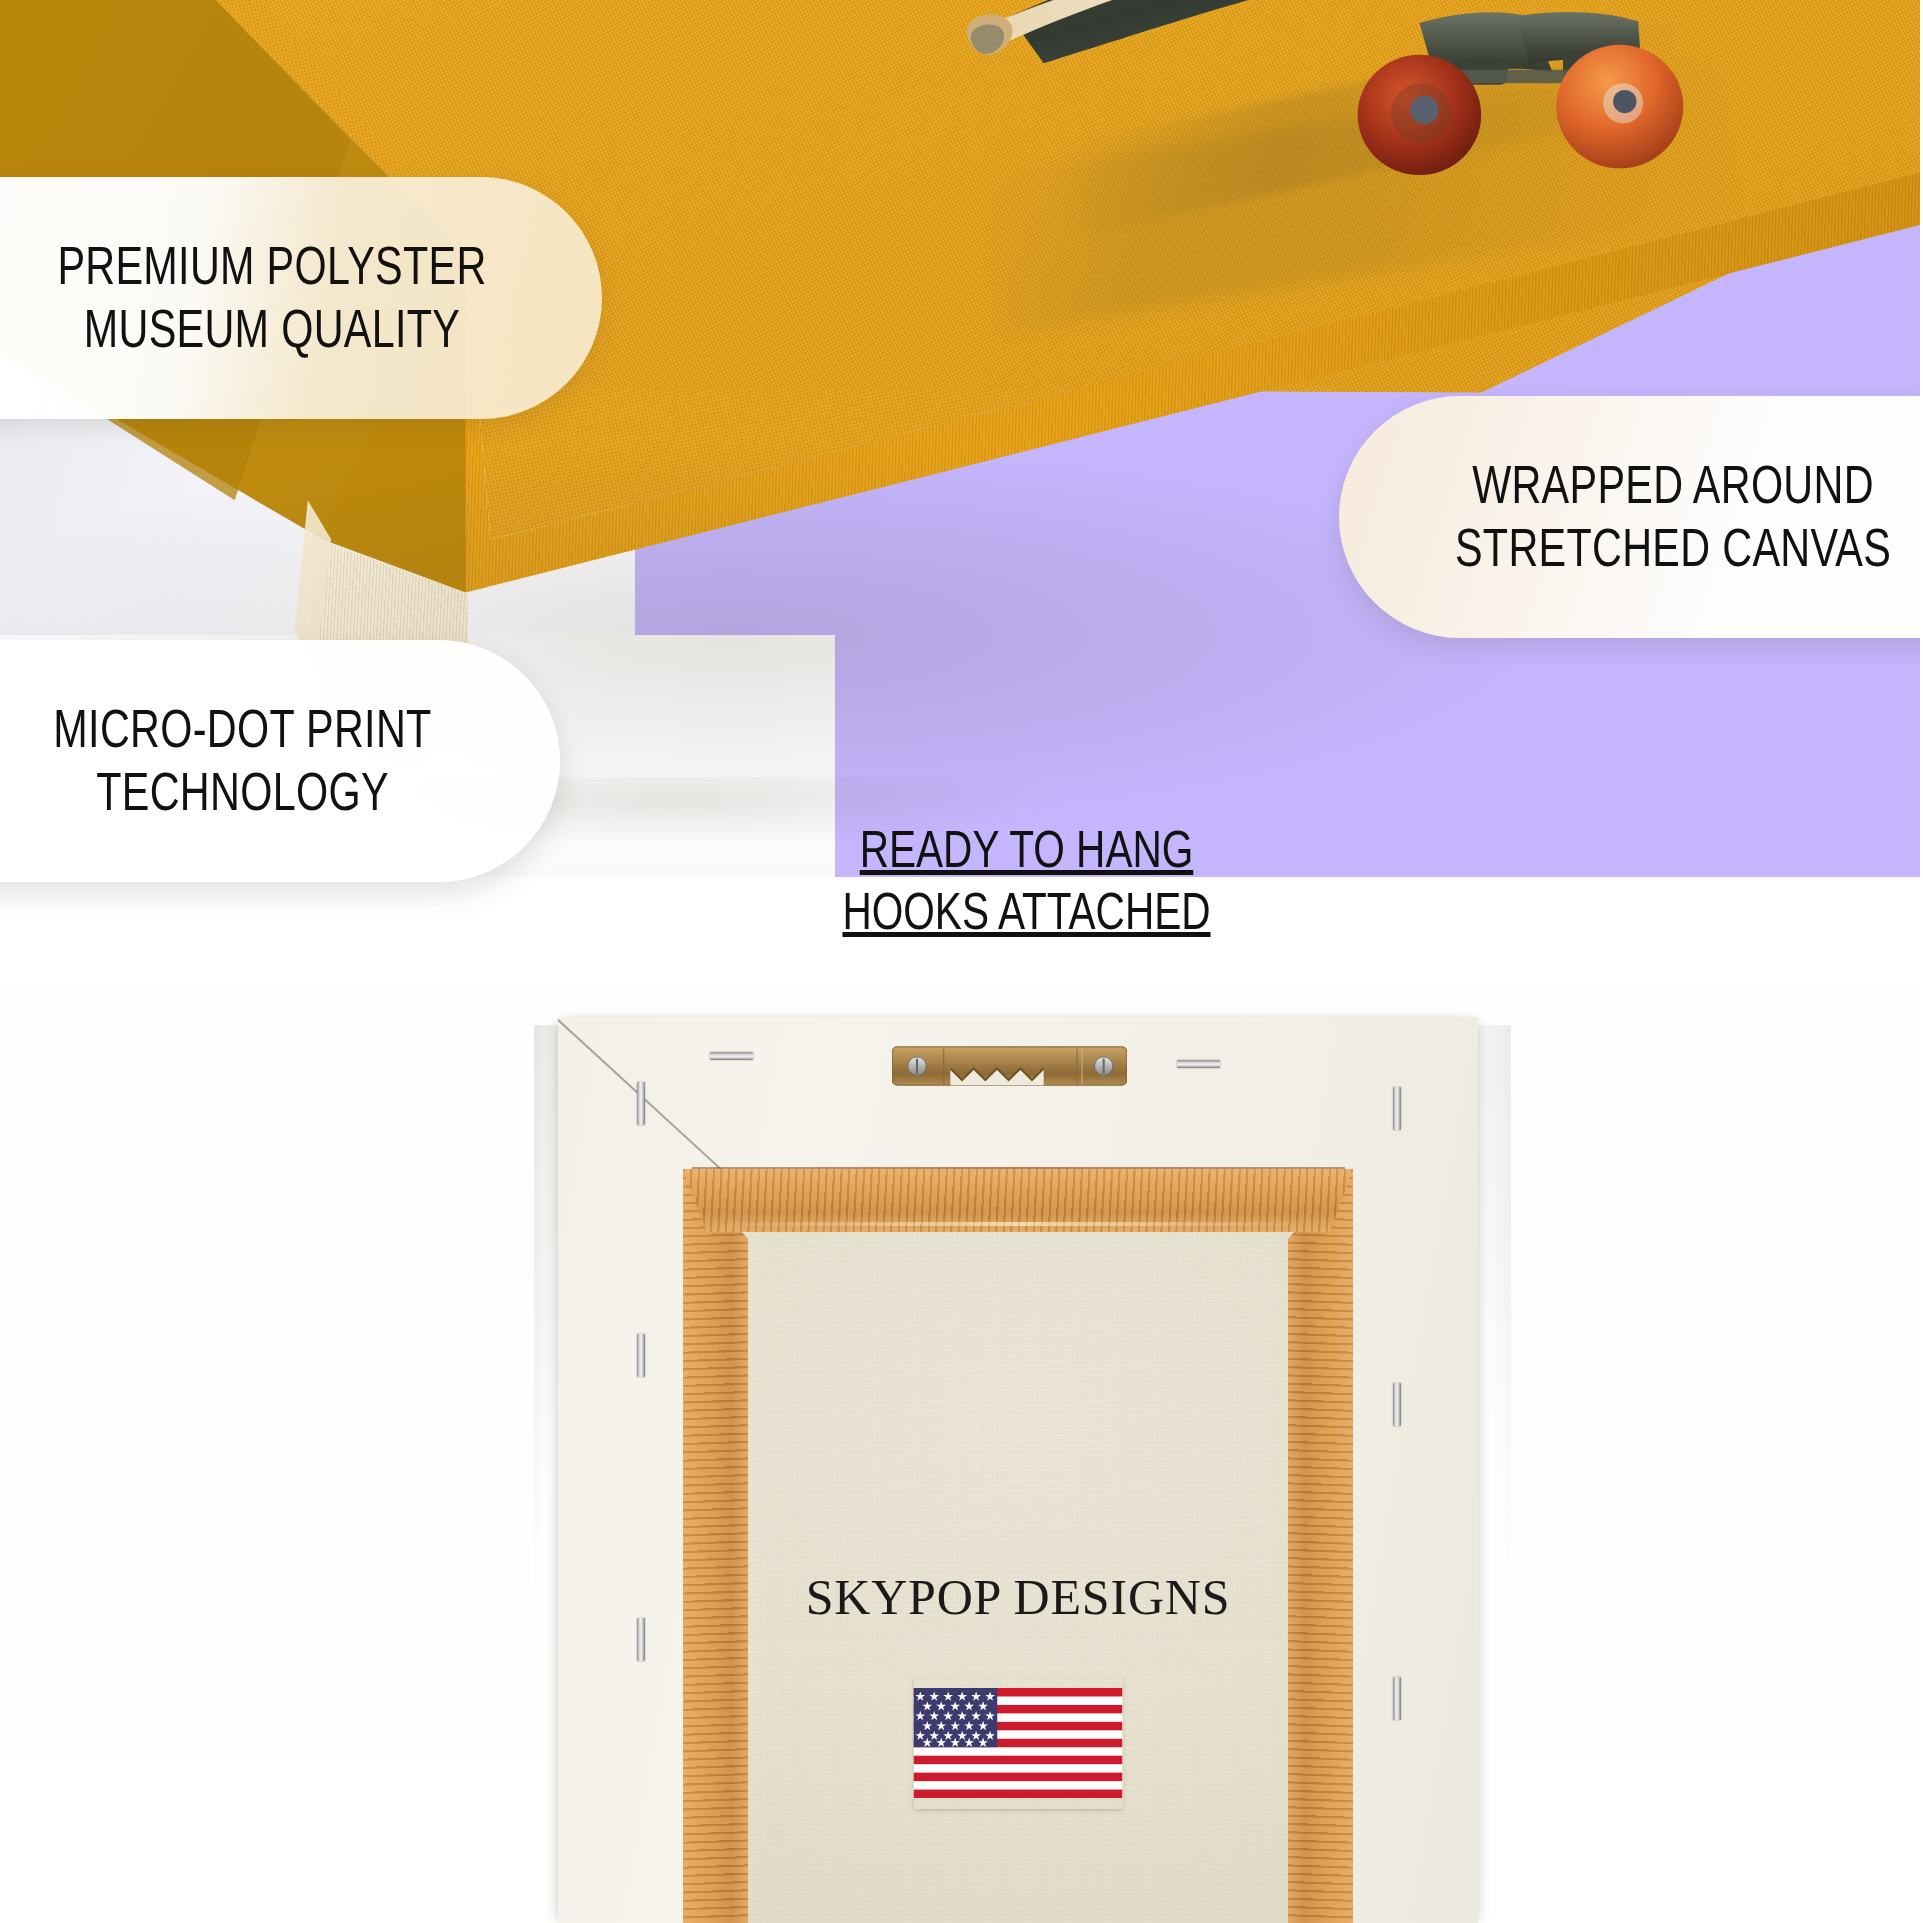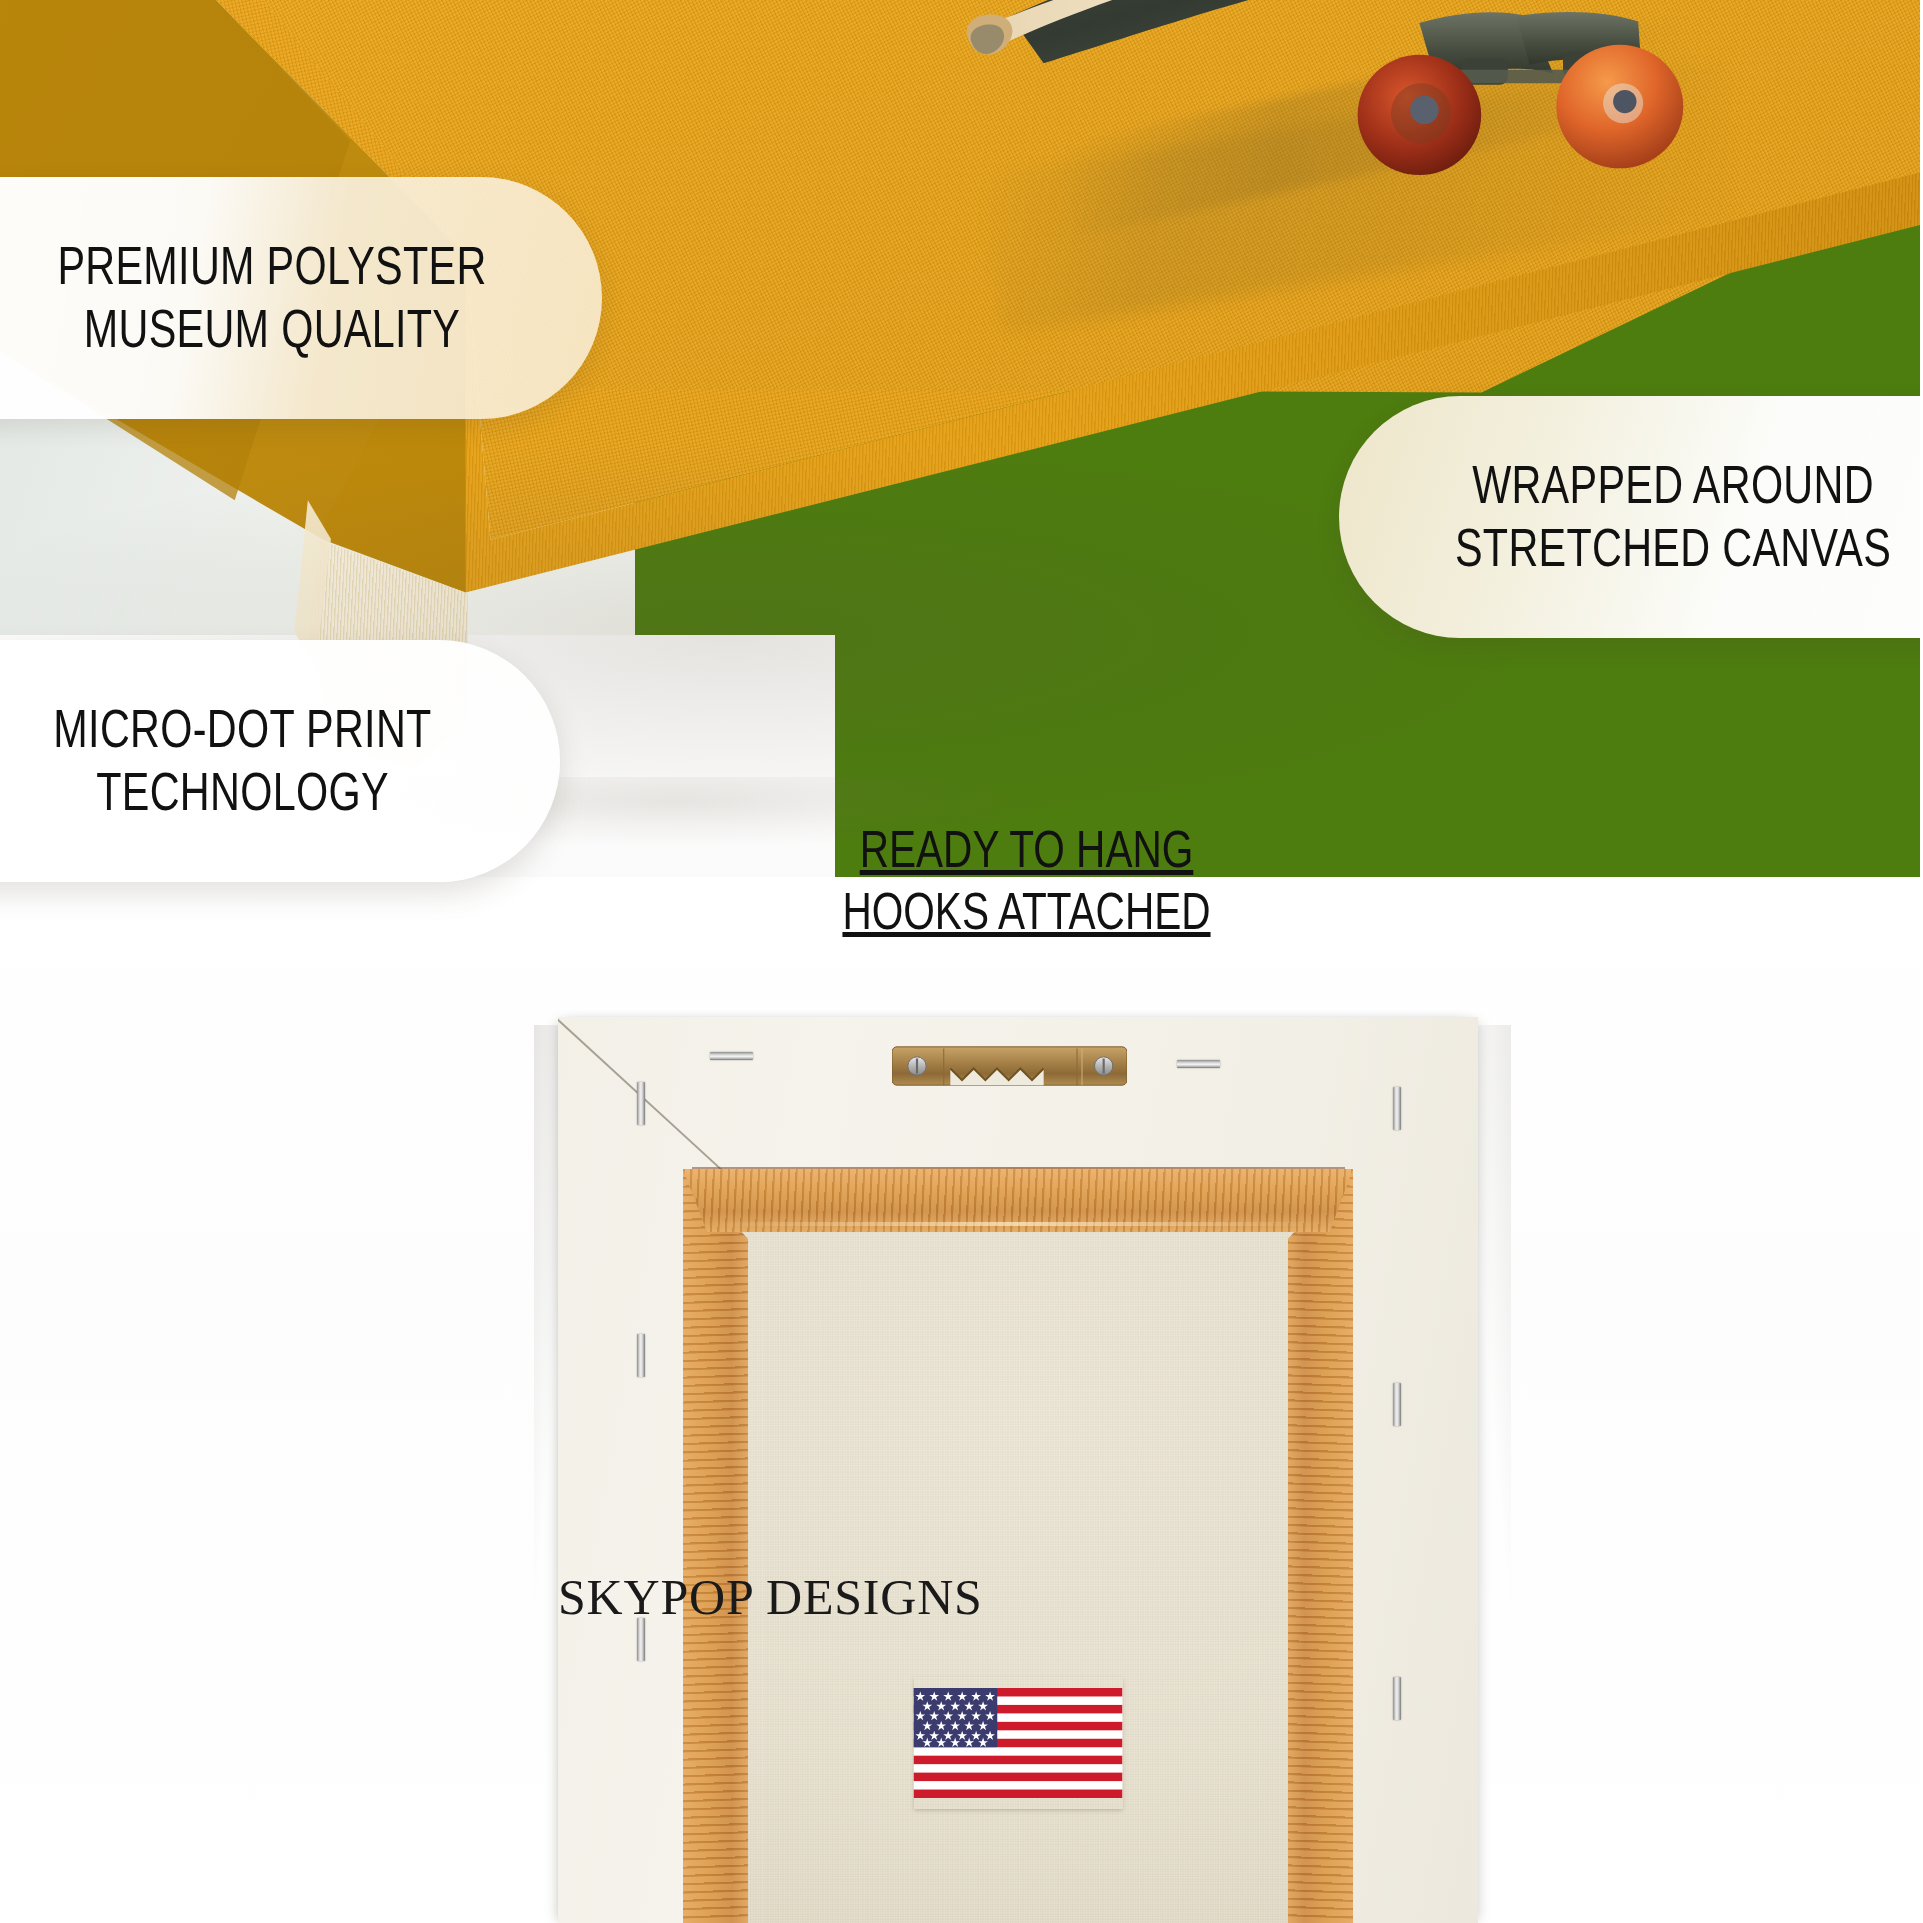--- a/index.html
+++ b/index.html
@@ -3,21 +3,21 @@
 <meta charset="utf-8">
 <title>Canvas Product Infographic</title>
 <style>
   html,body{margin:0;padding:0;}
   body{
     width:1924px;height:1924px;overflow:hidden;
     background:#ffffff;
     font-family:"Liberation Sans", sans-serif;
     -webkit-font-smoothing:antialiased;
   }
-  .stage{position:relative;width:1920px;height:1924px;background:#4d7c0f;overflow:hidden;}
+  .stage{position:relative;width:1920px;height:1924px;background:#c4b5fd;overflow:hidden;}
 
   
   .bg-grad-left{
     position:absolute;left:0;top:0;width:635px;height:751px;
     background:linear-gradient(105deg,#e9ecef 0%, #f4f5f7 38%, #ffffff 72%);
     opacity:.95;
   }
   .bg-grad-mid{
     position:absolute;left:0;top:635px;width:835px;height:434px;
     background:linear-gradient(180deg,#ffffff 0%, #fafafa 60%, #ffffff 100%);
@@ -242,21 +242,21 @@
     background:linear-gradient(90deg,#8f8f8f 0%,#d9d9d9 30%,#f2f2f2 50%,#c9c9c9 72%,#7c7c7c 100%);
     border-radius:0.8px;
     box-shadow:0 0 1.7px rgba(0,0,0,.4);
   }
   .staple.h{width:43px;height:7.5px;
     background:linear-gradient(180deg,#8f8f8f 0%,#dadada 35%,#f2f2f2 55%,#bcbcbc 80%,#757575 100%);}
   .staple.v{width:7.5px;height:43px;}
 
   
   .brand{
-    position:absolute;left:0;right:0;top:551px;text-align:left;
+    position:absolute;left:0;right:0;top:551px;text-align:center;
     font-family:"Liberation Serif", serif;
     font-size:50px;letter-spacing:0.8px;color:#1a1a1a;
   }
   
   .flag{
     position:absolute;left:50%;top:660px;transform:translateX(-50%);
     width:209px;height:132px;
     box-shadow:0 1.7px 4.2px rgba(110,100,80,.35);
   }
   .flag svg{width:100%;height:100%;display:block;}

